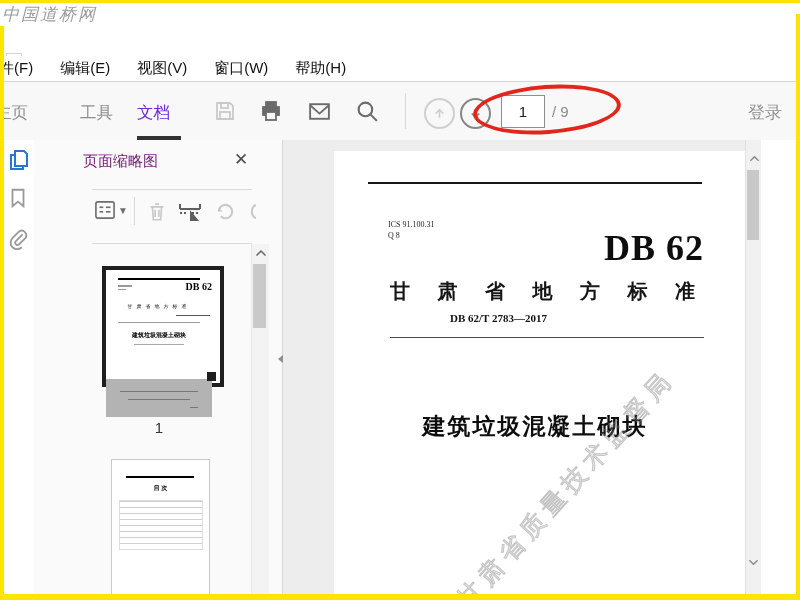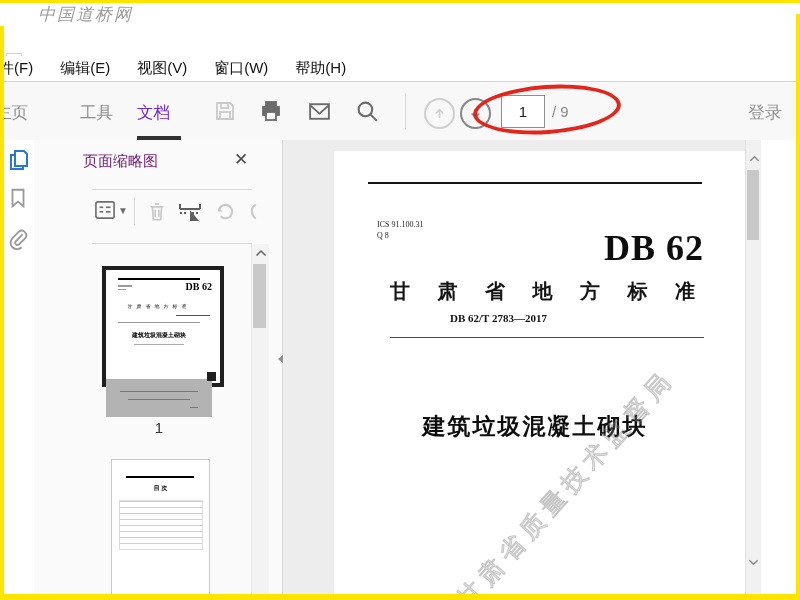--- a/index.html
+++ b/index.html
@@ -3,21 +3,21 @@
 <meta charset="utf-8">
 <style>
   html,body{margin:0;padding:0;}
   .screen{position:relative;width:800px;height:600px;background:#fff;overflow:hidden;
           font-family:"Liberation Sans",sans-serif;-webkit-font-smoothing:antialiased;}
   .abs{position:absolute;}
   
   .strip{position:absolute;background:#ffe400;z-index:60;}
   
   .wm-top{left:2px;top:3px;font-family:"DejaVu Serif",serif;font-style:italic;
-          font-size:17px;color:#9c9c9c;letter-spacing:2px;z-index:5;margin-left:36px;}
+          font-size:17px;color:#9c9c9c;letter-spacing:2px;z-index:5;}
   
   .titlebar{left:0;top:24px;width:800px;height:30px;background:#fff;}
   .pdfico{left:6px;top:29px;width:14px;height:17px;background:#fff;border:1px solid #d5d5d5;}
   .pdfico .mark{position:absolute;left:2px;bottom:2px;width:7px;height:8px;border-left:3px solid #d21f1f;border-bottom:2px solid #d21f1f;}
   .title-text{left:27px;top:31px;font-size:14.5px;color:#1b1b1b;}
   .winbtn{top:30px;width:30px;height:22px;display:flex;align-items:center;justify-content:center;color:#2b2b2b;cursor:pointer;}
   .minus{width:13px;height:1.5px;background:#2b2b2b;}
   .maxbox{width:11px;height:11px;border:1.5px solid #2b2b2b;}
   .xglyph{font-size:16px;line-height:16px;color:#2b2b2b;}
   
@@ -65,21 +65,21 @@
   .toc-lines{position:absolute;left:7px;top:40px;width:82px;height:48px;border:1px solid #ddd;
              background:repeating-linear-gradient(to bottom,#cfcfcf 0 1px,transparent 1px 6px);}
   
   .vdivider{position:absolute;left:282px;top:0;width:1px;height:460px;background:#d8d8d8;}
   .collapse{position:absolute;left:278px;top:210px;width:0;height:0;cursor:pointer;
             border-top:9px solid transparent;border-bottom:9px solid transparent;border-right:11px solid #8f8f8f;}
   
   .docarea{position:absolute;left:283px;top:0;width:462px;height:460px;background:#ededed;}
   .page{position:absolute;left:51px;top:11px;width:411px;height:449px;background:#fff;font-family:"Liberation Serif",serif;color:#111;}
   .rule{position:absolute;background:#161616;}
-  .ics{position:absolute;left:43px;top:68px;font-size:8px;line-height:11px;color:#222;}
+  .ics{position:absolute;left:54px;top:68px;font-size:8px;line-height:11px;color:#222;}
   .code{position:absolute;left:116px;top:76px;width:254px;text-align:right;font-size:36px;font-weight:bold;color:#0d0d0d;letter-spacing:1px;}
   .region{position:absolute;left:56px;top:127px;font-size:20px;font-weight:600;letter-spacing:27.5px;white-space:nowrap;color:#151515;}
   .stdno{position:absolute;left:116px;top:161px;width:254px;text-align:left;font-size:11px;font-weight:bold;color:#111;}
   .doctitle{position:absolute;left:34px;top:260px;width:334px;text-align:center;font-size:23px;font-weight:bold;letter-spacing:2px;color:#0d0d0d;}
   .docsub{position:absolute;left:34px;top:308px;width:334px;text-align:center;font-size:10.5px;color:#222;}
   .stamp{position:absolute;left:85px;top:340px;width:260px;text-align:center;font-size:25px;letter-spacing:6px;
          color:rgba(130,130,130,0.20);-webkit-text-stroke:1px rgba(130,130,130,0.40);
          transform:rotate(-48deg);white-space:nowrap;font-family:"Liberation Serif",serif;}
   
   .rscroll{position:absolute;left:462px;top:0;width:16px;height:460px;background:#f1f1f1;border-left:1px solid #e0e0e0;}

